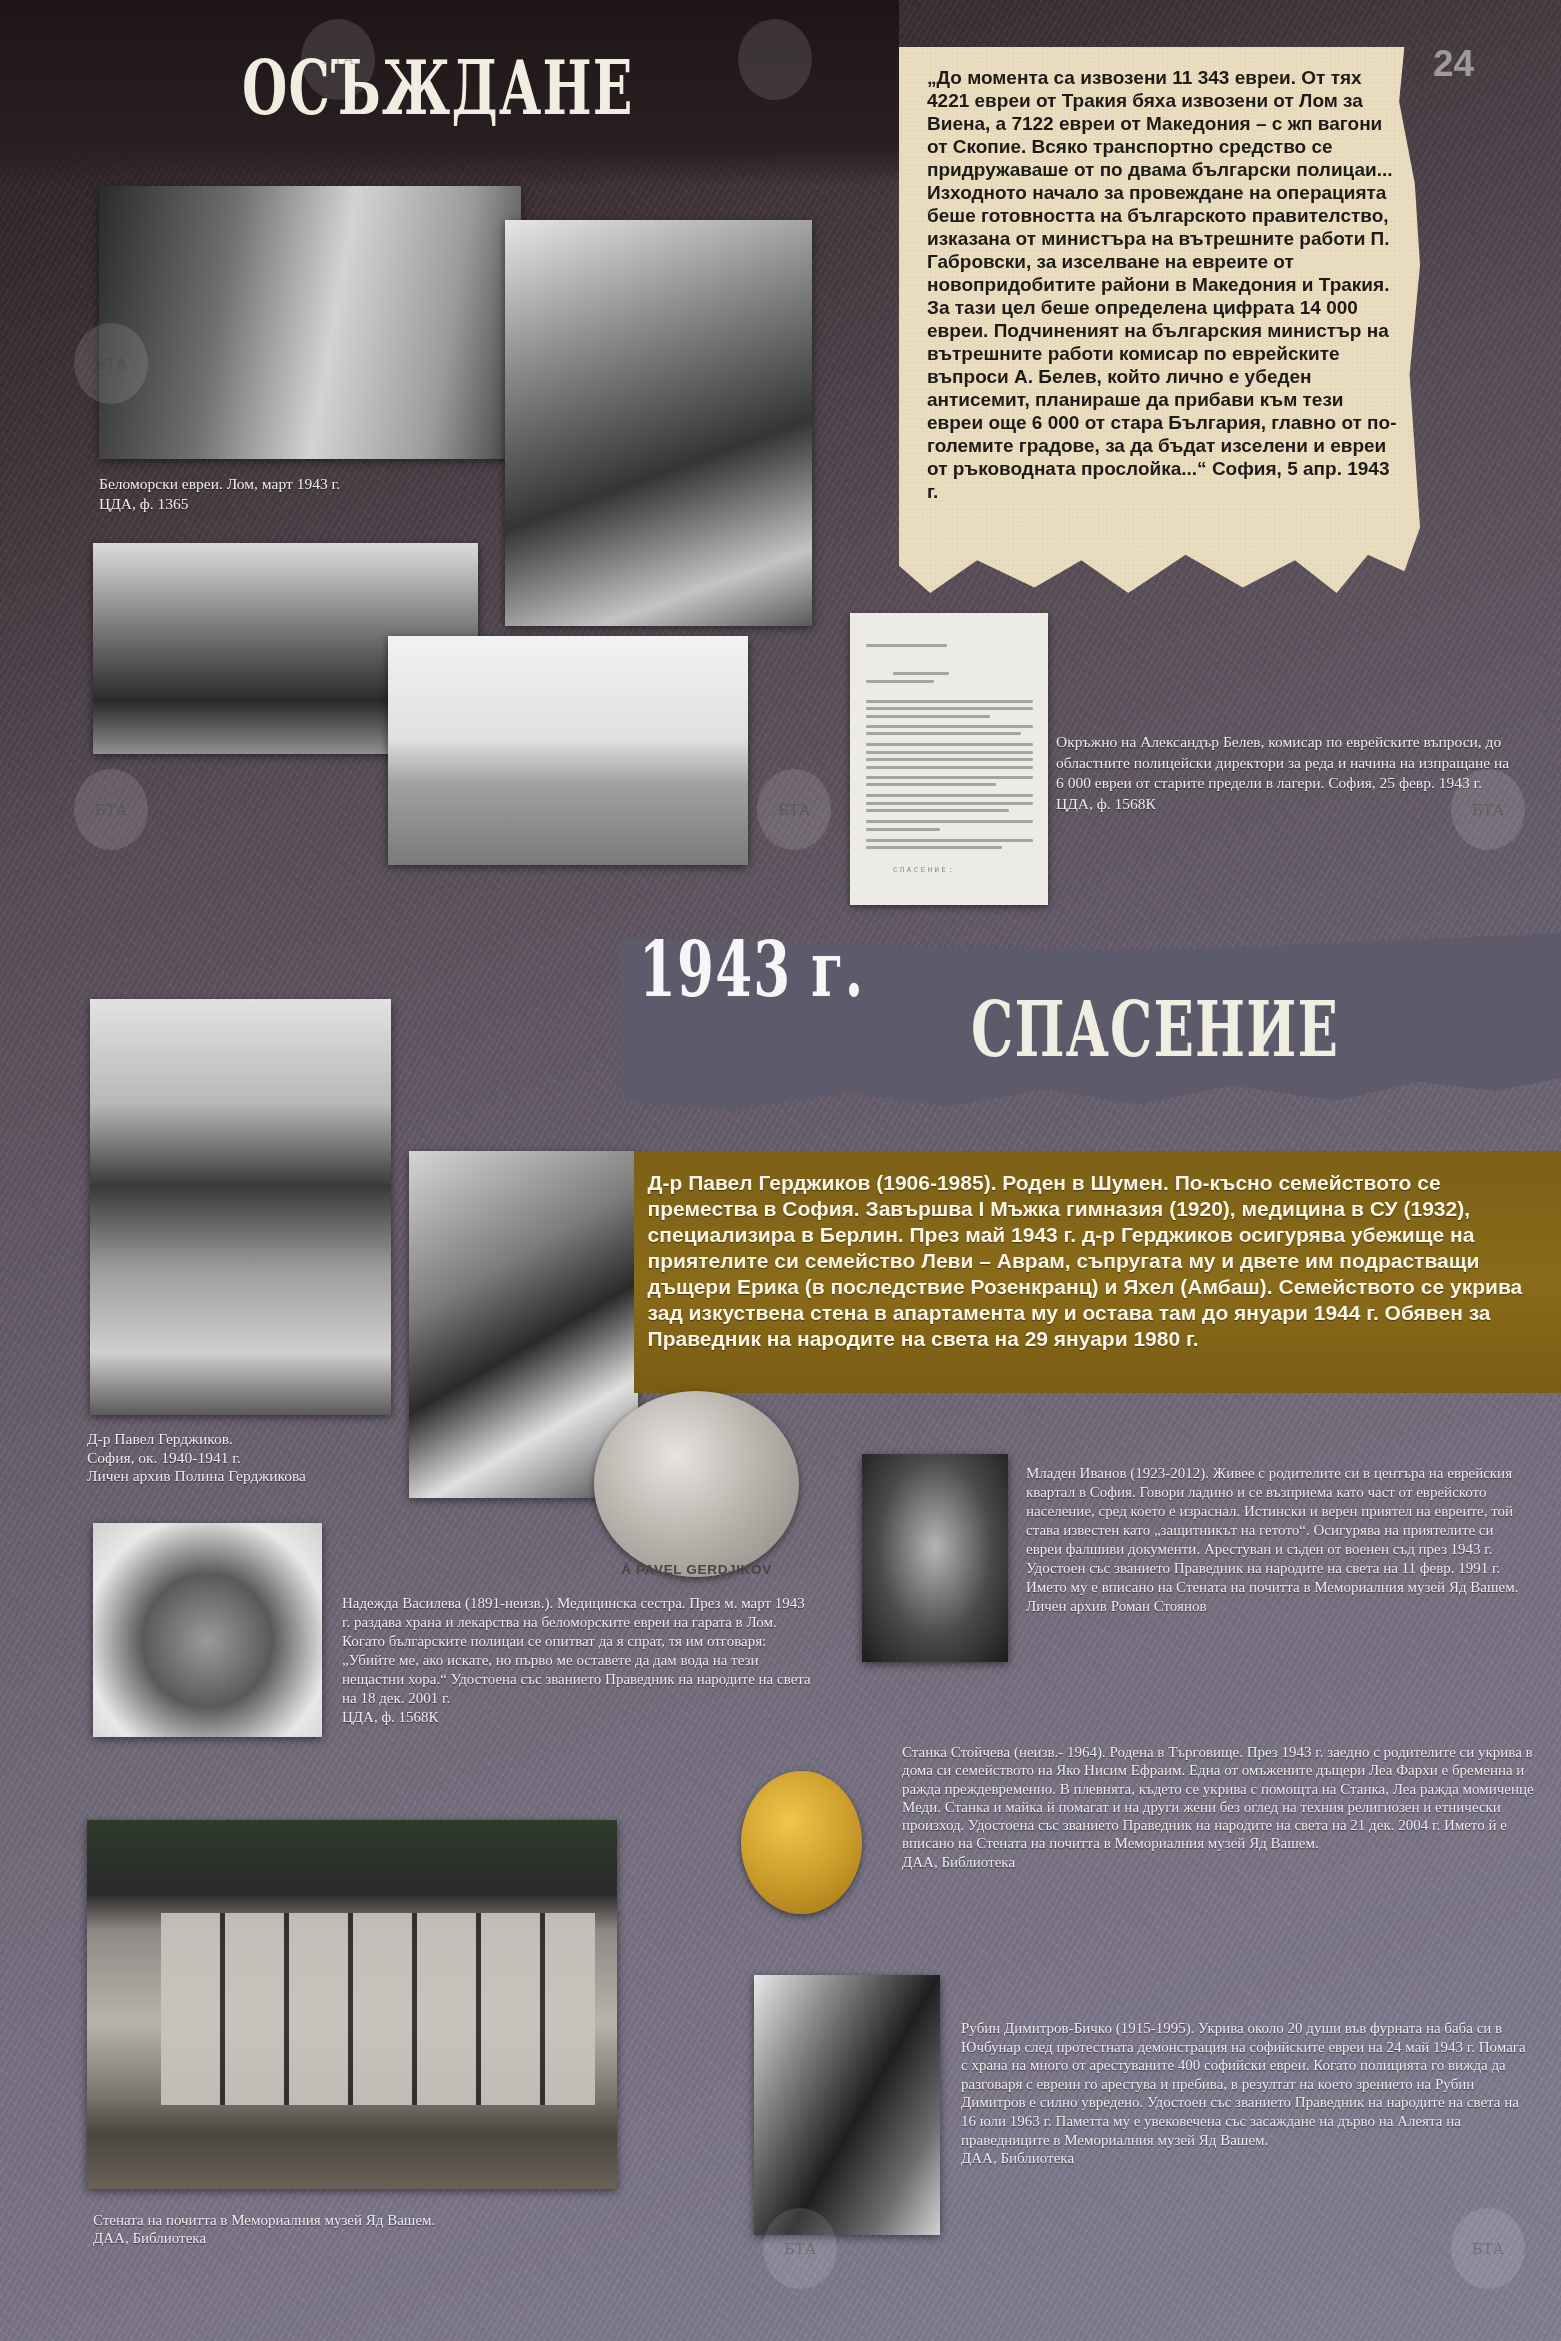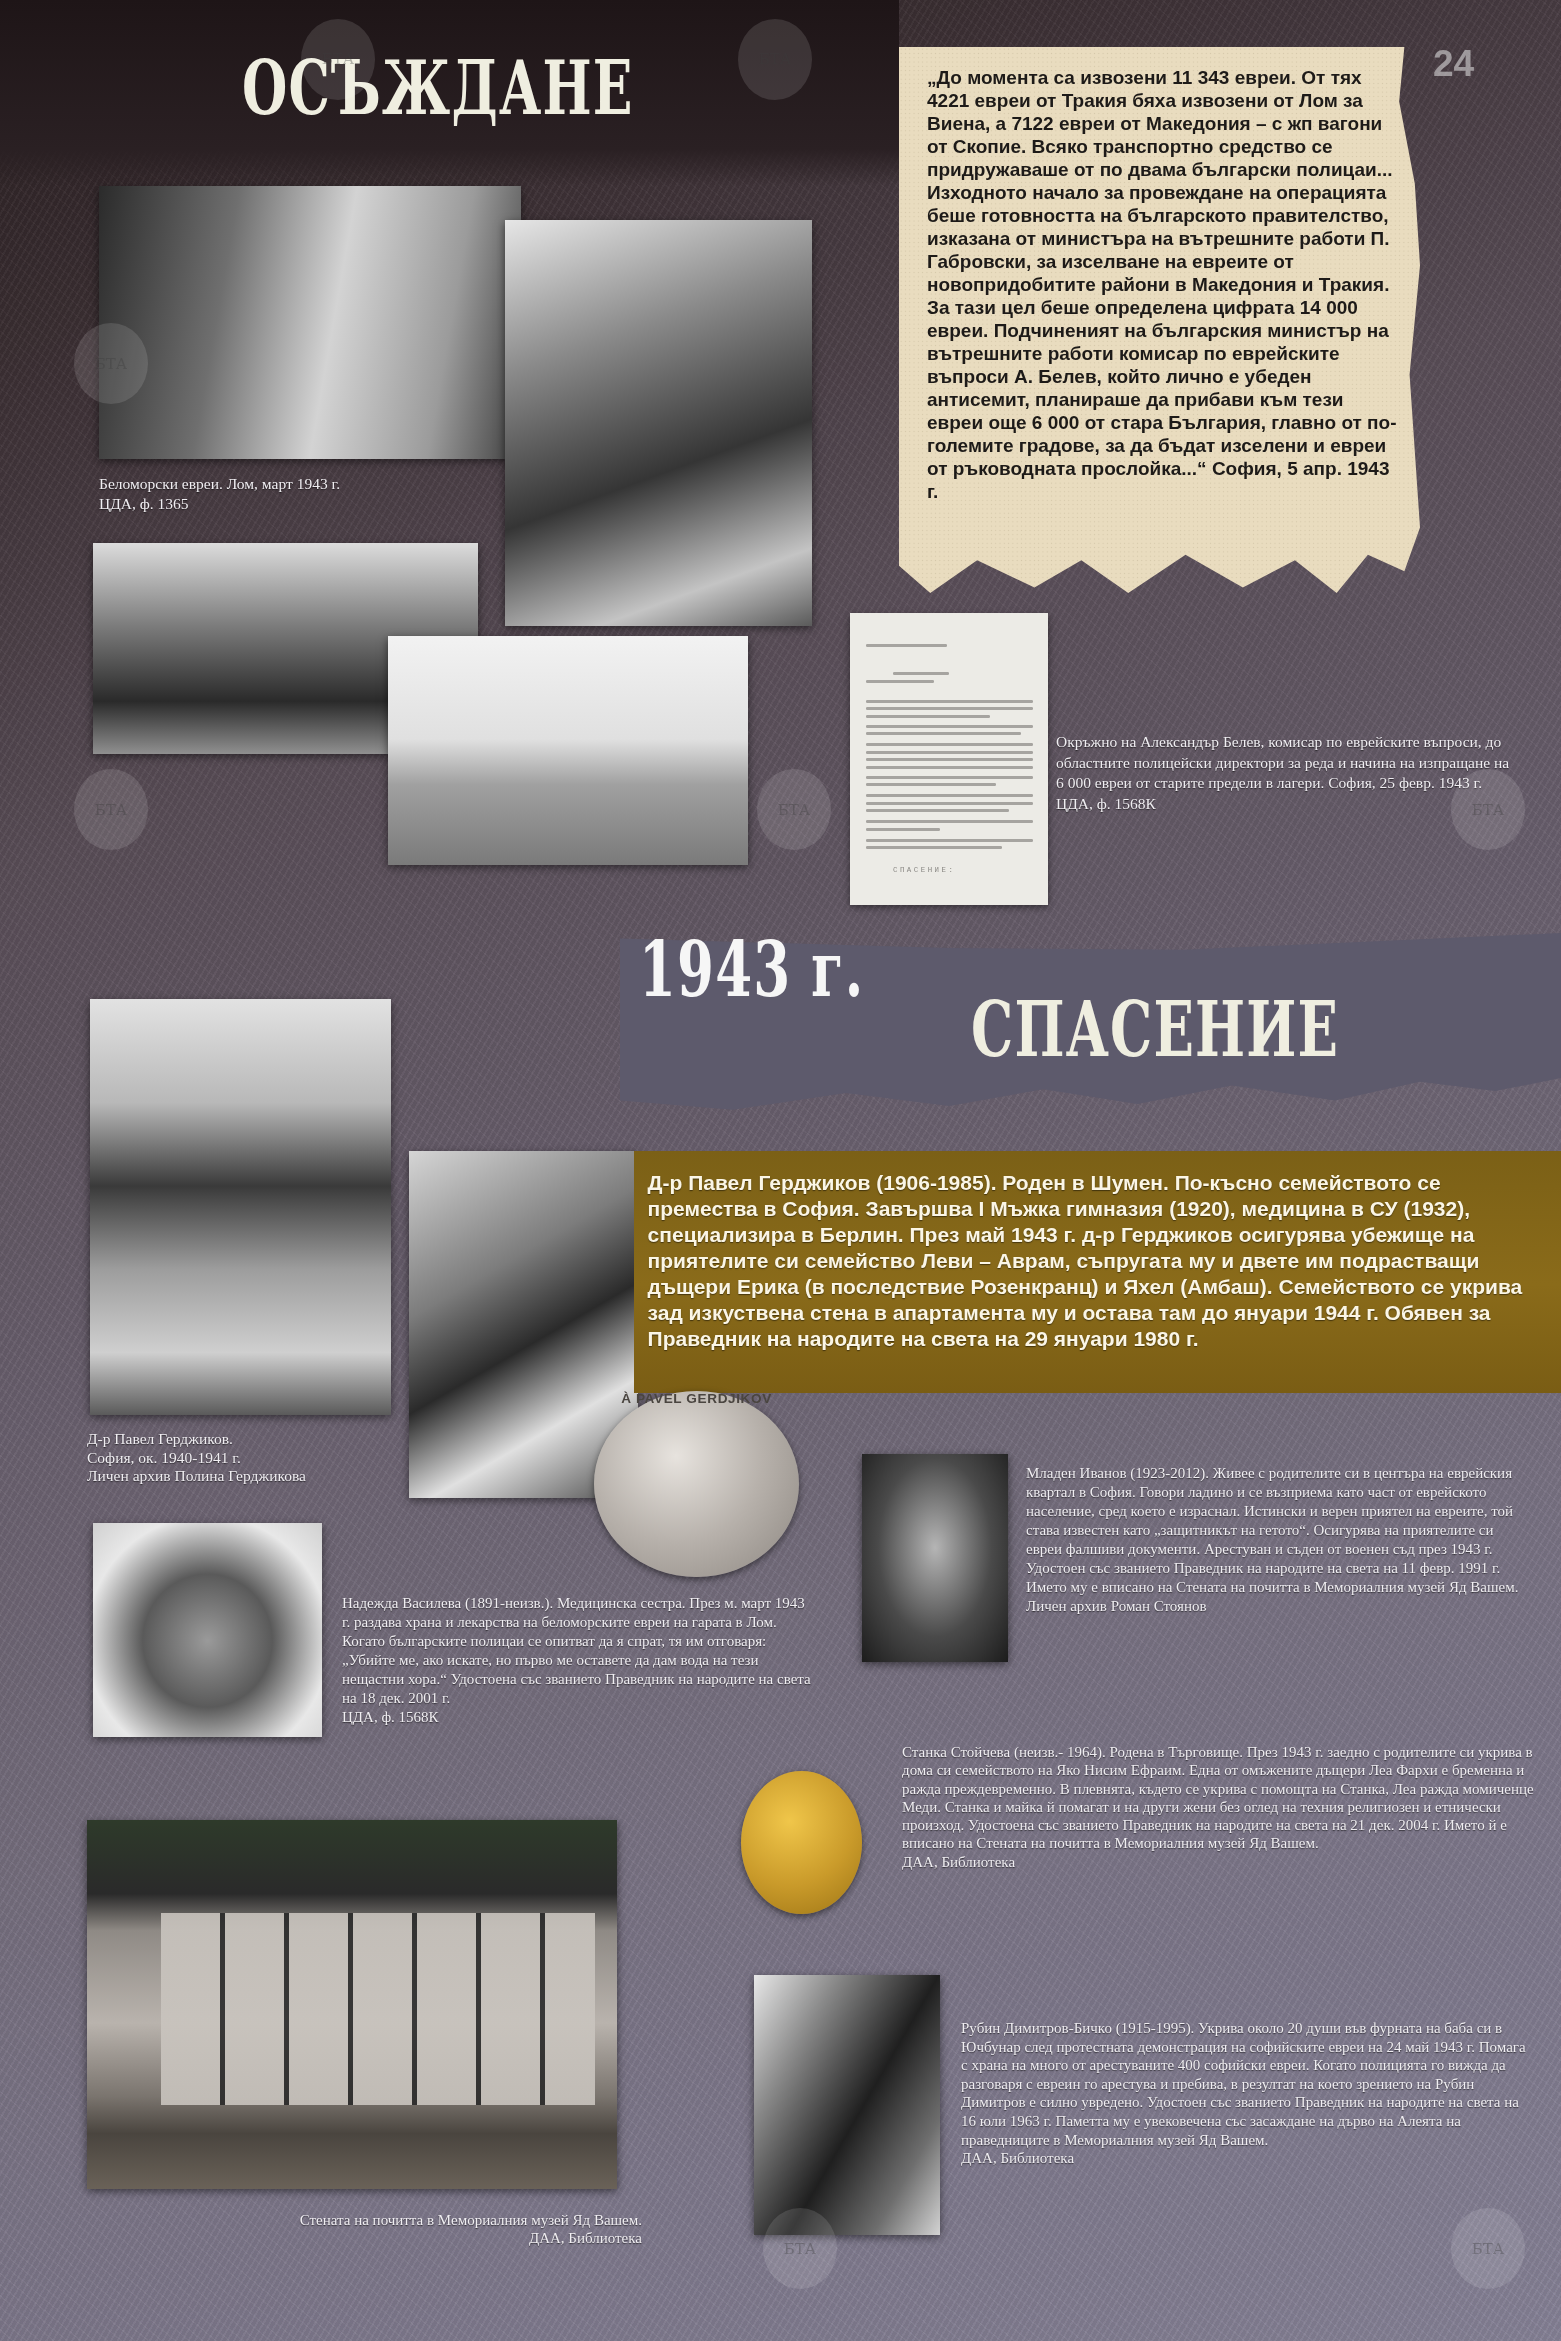--- a/index.html
+++ b/index.html
@@ -59,21 +59,21 @@
     background: linear-gradient(180deg,#7b6016 0%,#8a6b1a 55%,#7a5d14 100%);
   }
   .gold .txt {
     position:absolute; left:13.6px; top:18.6px; width:893px;
     color:#fbf6e6; font-size:21px; line-height:26px; font-weight:bold;
     text-shadow:0 0.6px 1.2px rgba(0,0,0,0.5);
   }
   .medal {
     position:absolute; border-radius:50%;
     box-shadow: 0 2.5px 7.4px rgba(0,0,0,0.5);
-    display:flex; align-items:flex-start; justify-content:center; text-align:center;
+    display:flex; align-items:flex-end; justify-content:center; text-align:center;
   }
   .medal-silver { background: radial-gradient(circle at 40% 35%, #e7e3de 0%, #b7b1ab 50%, #8b857f 100%); }
   .medal-gold   { background: radial-gradient(circle at 40% 35%, #f0c64a 0%, #c99a2a 55%, #9c7415 100%); }
   .medal .mtext { font-size:13.6px; font-weight:bold; color:#4a4540; letter-spacing:0.6px; }
   .watermark {
     position:absolute; width:74px; height:81px; border-radius:50%;
     background:rgba(255,255,255,0.12);
     display:flex; align-items:center; justify-content:center;
     font-family:"DejaVu Serif", serif; font-weight:normal; font-size:15px; color:rgba(60,60,60,0.35);
   }
@@ -161,21 +161,21 @@
 <div class="caption" style="left:1026px;top:1464px;width:502px;white-space:pre-line;font-size:15px;line-height:19px;">Младен Иванов (1923-2012). Живее с родителите си в центъра на еврейския квартал в София. Говори ладино и се възприема като част от еврейското население, сред което е израснал. Истински и верен приятел на евреите, той става известен като „защитникът на гетото“. Осигурява на приятелите си евреи фалшиви документи. Арестуван и съден от военен съд през 1943 г. Удостоен със званието Праведник на народите на света на 11 февр. 1991 г. Името му е вписано на Стената на почитта в Мемориалния музей Яд Вашем.
 Личен архив Роман Стоянов</div>
 
 <div class="medal medal-gold" style="left:741px;top:1771px;width:121px;height:143px;"></div>
 <div class="caption" style="left:902px;top:1743px;width:651px;white-space:pre-line;font-size:15px;line-height:18.3px;">Станка Стойчева (неизв.- 1964). Родена в Търговище. През 1943 г. заедно с родителите си укрива в дома си семейството на Яко Нисим Ефраим. Една от омъжените дъщери Леа Фархи е бременна и ражда преждевременно. В плевнята, където се укрива с помощта на Станка, Леа ражда момиченце Меди. Станка и майка й помагат и на други жени без оглед на техния религиозен и етнически произход. Удостоена със званието Праведник на народите на света на 21 дек. 2004 г. Името й е вписано на Стената на почитта в Мемориалния музей Яд Вашем.
 ДАА, Библиотека</div>
 
 <div class="photo" style="left:87px;top:1820px;width:530px;height:369px;background:linear-gradient(180deg,#2e3a2a 0%,#2a2a2a 20%,#8f8a85 30%,#b9b3ad 55%,#7a746e 75%,#4a453f 85%,#6a6258 100%);">
   <div class="abs" style="left:74px;top:93px;width:434px;height:192px;background:repeating-linear-gradient(90deg,#c9c4be 0 59px,#2a2a2a 59px 64px);opacity:0.9;"></div>
 </div>
-<div class="caption" style="left:84px;top:2211px;width:558px;white-space:pre-line;font-size:15px;line-height:18px;text-align:right;">Стената на почитта в Мемориалния музей Яд Вашем.
+<div class="caption" style="left:93px;top:2211px;width:558px;white-space:pre-line;font-size:15px;line-height:18px;">Стената на почитта в Мемориалния музей Яд Вашем.
 ДАА, Библиотека</div>
 
 <div class="photo" style="left:754px;top:1975px;width:186px;height:260px;background:linear-gradient(120deg,#e8e8e8 0%,#8a8a8a 25%,#1f1f1f 55%,#6e6e6e 80%,#d3d3d3 100%);"></div>
 <div class="caption" style="left:961px;top:2019px;width:571px;white-space:pre-line;font-size:15px;line-height:18.6px;">Рубин Димитров-Бичко (1915-1995). Укрива около 20 души във фурната на баба си в Ючбунар след протестната демонстрация на софийските евреи на 24 май 1943 г. Помага с храна на много от арестуваните 400 софийски евреи. Когато полицията го вижда да разговаря с евреин го арестува и пребива, в резултат на което зрението на Рубин Димитров е силно увредено. Удостоен със званието Праведник на народите на света на 16 юли 1963 г. Паметта му е увековечена със засаждане на дърво на Алеята на праведниците в Мемориалния музей Яд Вашем.
 ДАА, Библиотека</div>
 
 <div class="watermark" style="left:301px;top:18.6px;">БТА</div>
 <div class="watermark" style="left:738px;top:18.6px;">БТА</div>
 <div class="watermark" style="left:74px;top:323px;">БТА</div>
 <div class="watermark" style="left:74px;top:769px;">БТА</div>

